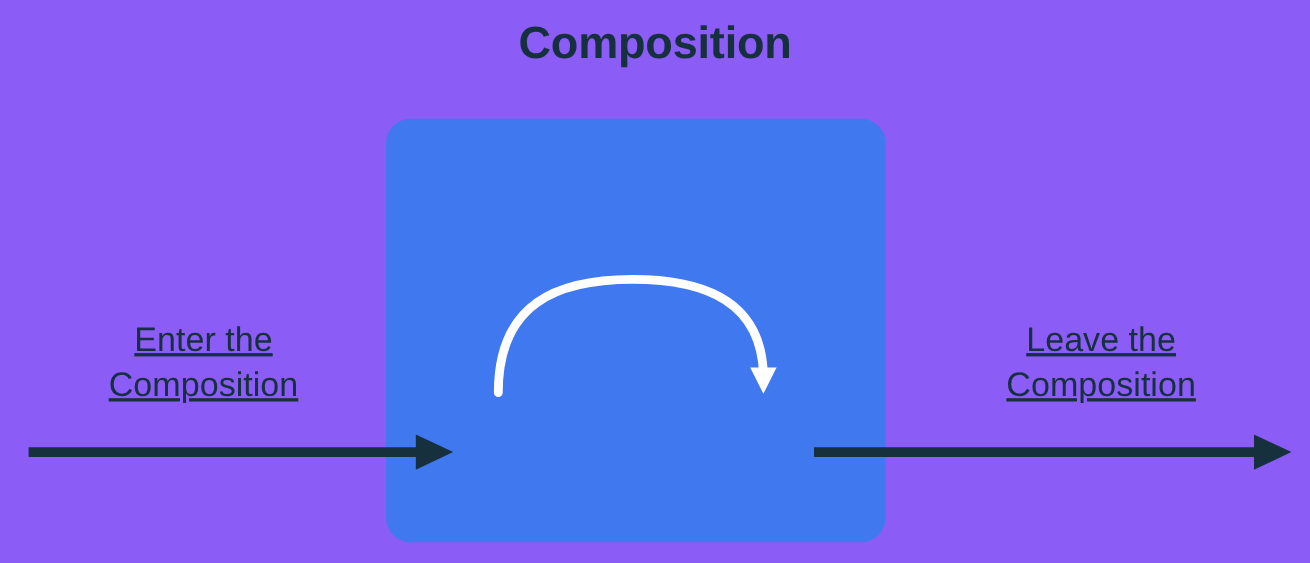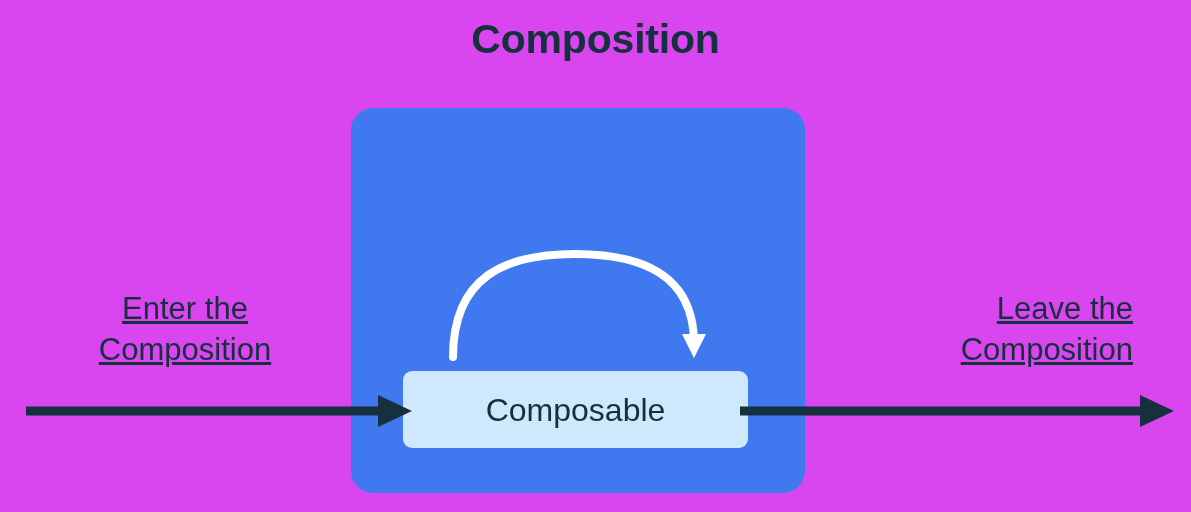--- a/index.html
+++ b/index.html
@@ -7,21 +7,21 @@
     padding: 0;
     background: #ffffff;
   }
   body {
     font-family: "Liberation Sans", sans-serif;
   }
   #canvas {
     position: relative;
     width: 1191px;
     height: 512px;
-    background: #d946ef;
+    background: #8b5cf6;
     overflow: hidden;
   }
 
   
   .diagram-title {
     position: absolute;
     left: 0;
     top: 18px;
     width: 1191px;
     text-align: center;
@@ -103,42 +103,39 @@
     width: 330px;
     text-align: center;
     font-size: 31px;
     font-weight: normal;
     color: #16303E;
     line-height: 1.33;
     white-space: pre-line;
     text-decoration: underline;
   }
   .side-label.enter { left: 20px; }
-  .side-label.leave { left: 803px; text-align: right; }
+  .side-label.leave { left: 836px; }
 </style>
 </head>
 <body>
 
 <div id="canvas">
 
   <div class="diagram-title">Composition</div>
 
   <div class="composition-box"></div>
 
 
   <svg class="loop-arrow" viewBox="0 0 290 130">
     <path d="M 23 117
              C 23 36, 76 14, 145 14
              C 214 14, 262 36, 264 100" fill="none" stroke="#ffffff" stroke-width="8" stroke-linecap="round"></path>
     <polygon points="252,94 276,94 264,118" fill="#ffffff"></polygon>
   </svg>
 
-  <div class="composable-box">
-    <span class="composable-label">Composable</span>
-  </div>
 
   <svg class="flow-arrow enter" viewBox="0 0 392 42">
     <line x1="6" y1="21" x2="362" y2="21" stroke="#16303E" stroke-width="9"></line>
     <polygon points="358,5 392,21 358,37" fill="#16303E"></polygon>
   </svg>
 
   <svg class="flow-arrow leave" viewBox="0 0 436 42">
     <line x1="0" y1="21" x2="404" y2="21" stroke="#16303E" stroke-width="9"></line>
     <polygon points="400,5 434,21 400,37" fill="#16303E"></polygon>
   </svg>

